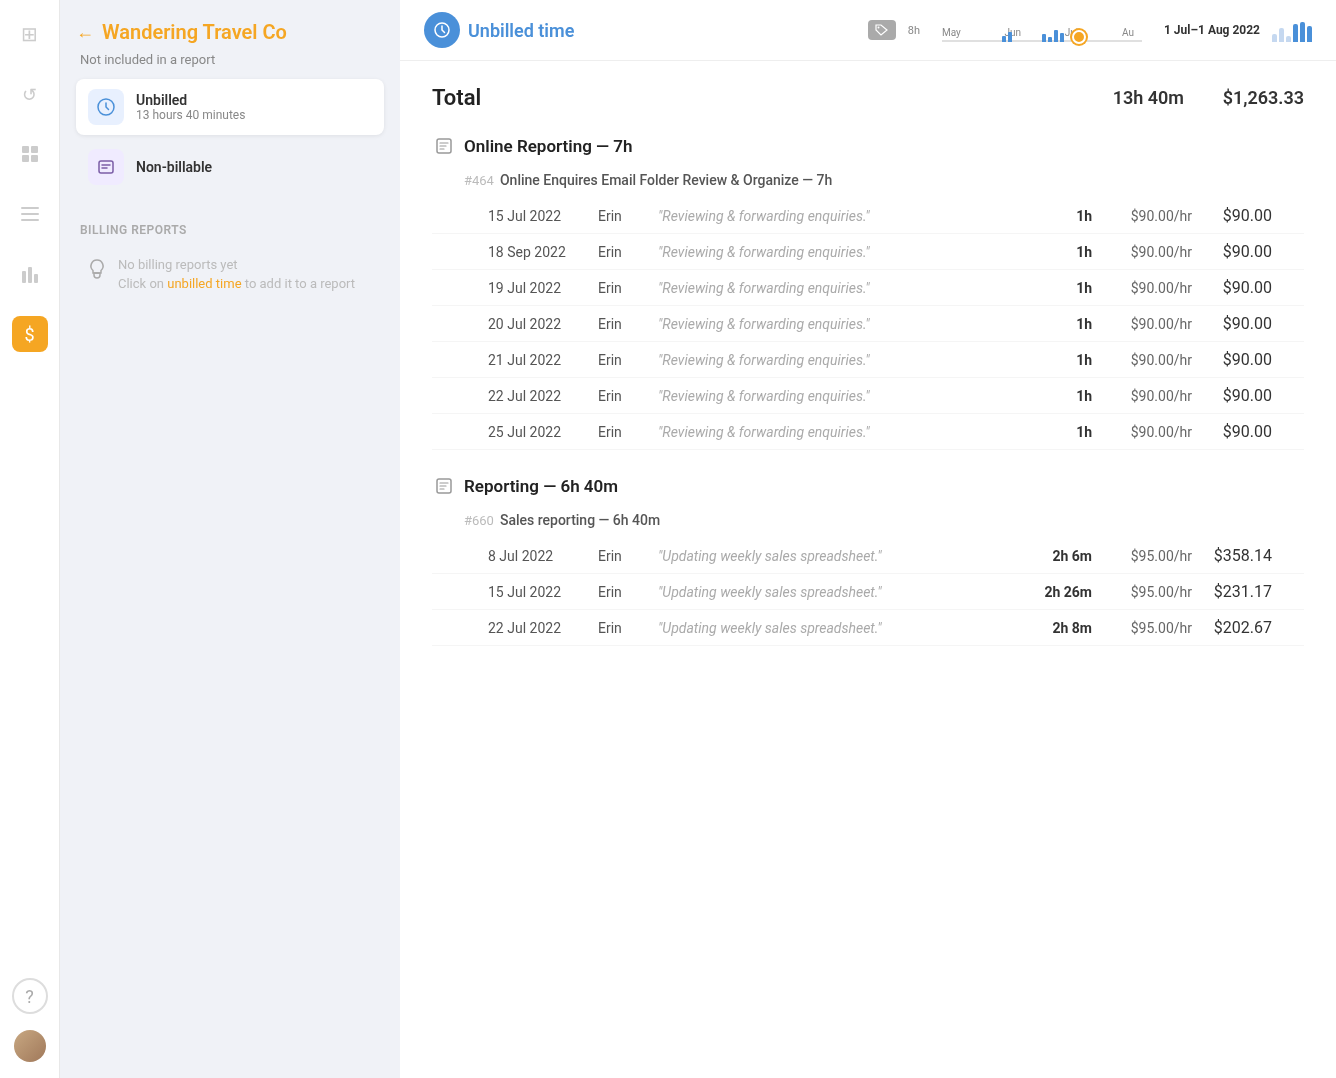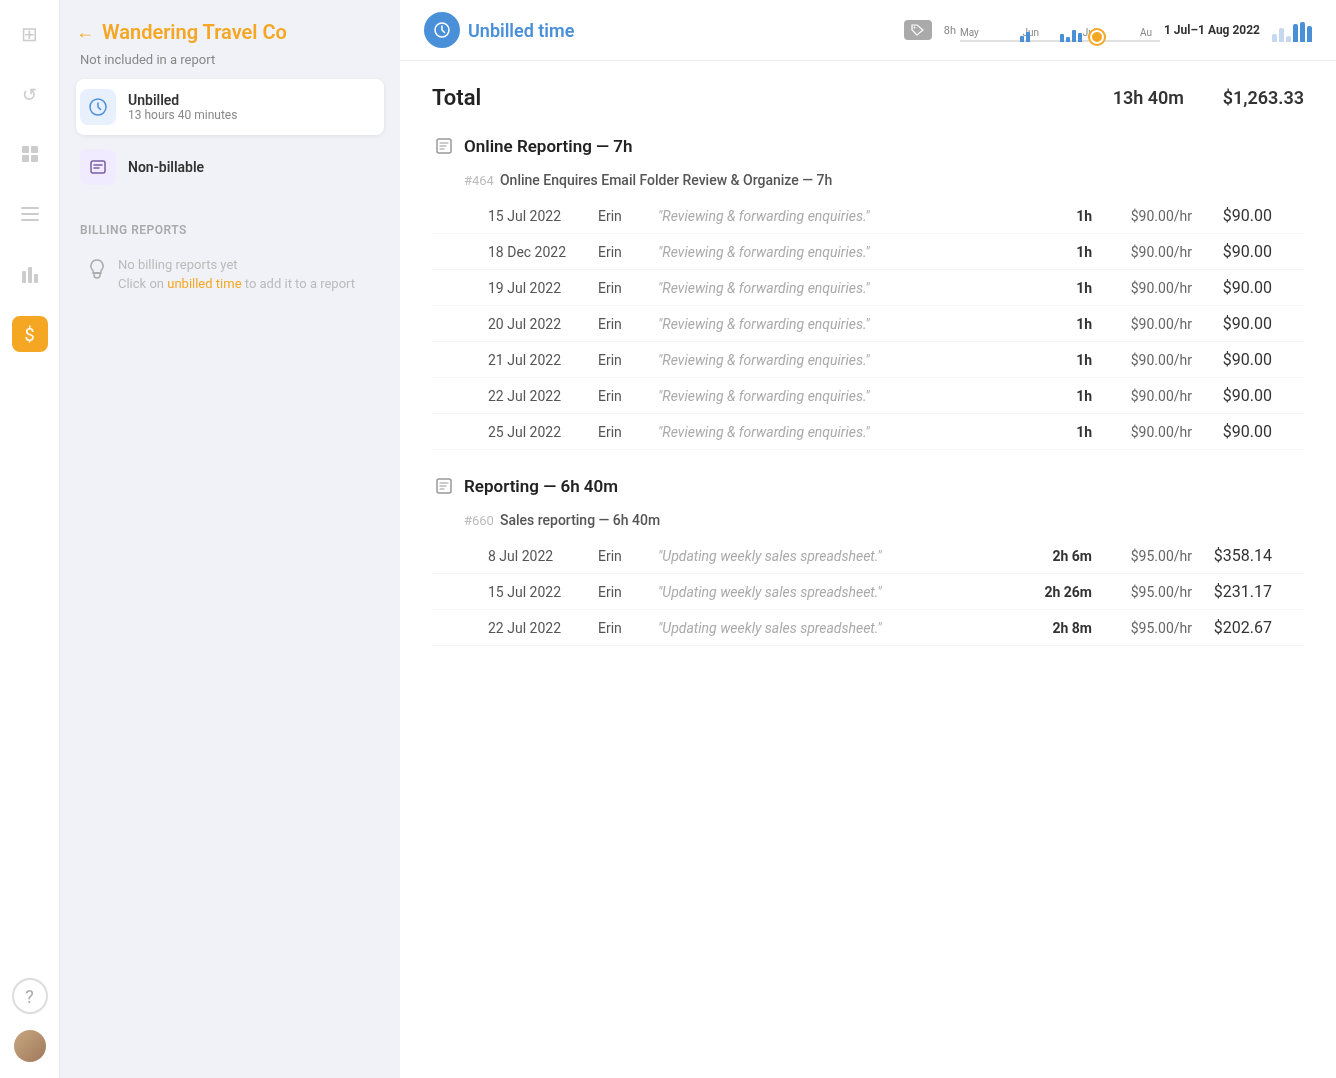--- a/index.html
+++ b/index.html
@@ -61,21 +61,21 @@
     .back-arrow { color: #f5a623; font-size: 18px; cursor: pointer; }
     .client-name { color: #f5a623; font-size: 20px; font-weight: 600; }
     .not-included-label { color: #888; font-size: 13px; margin-bottom: 12px; padding-left: 4px; }
 
     .sidebar-section-label { color: #aaa; font-size: 12px; font-weight: 600; text-transform: uppercase; letter-spacing: 0.5px; margin: 16px 0 8px; padding-left: 4px; }
 
     .sidebar-item {
       display: flex;
       align-items: center;
       gap: 12px;
-      padding: 10px 4px;
+      padding: 10px 12px;
       border-radius: 8px;
       cursor: pointer;
       margin-bottom: 4px;
     }
     .sidebar-item.active { background: #fff; box-shadow: 0 1px 4px rgba(0,0,0,0.08); }
     .sidebar-item-icon {
       width: 36px; height: 36px;
       border-radius: 8px;
       display: flex; align-items: center; justify-content: center;
       font-size: 16px;
@@ -137,21 +137,21 @@
       border-radius: 4px;
       display: flex; align-items: center; justify-content: center;
       color: #fff;
       font-size: 14px;
     }
 
     
     .timeline-area {
       display: flex;
       align-items: center;
-      gap: 4px;
+      gap: 22px;
       min-width: 280px;
     }
     .timeline-track {
       width: 200px;
       height: 32px;
       position: relative;
     }
     .timeline-bar-bg {
       position: absolute;
       bottom: 4px;
@@ -428,21 +428,21 @@
 
       <div class="time-row">
         <span class="row-date">15 Jul 2022</span>
         <span class="row-person">Erin</span>
         <span class="row-note">"Reviewing &amp; forwarding enquiries."</span>
         <span class="row-duration">1h</span>
         <span class="row-rate">$90.00/hr</span>
         <span class="row-amount">$90.00</span>
       </div>
       <div class="time-row">
-        <span class="row-date">18 Dec 2022</span>
+        <span class="row-date">18 Sep 2022</span>
         <span class="row-person">Erin</span>
         <span class="row-note">"Reviewing &amp; forwarding enquiries."</span>
         <span class="row-duration">1h</span>
         <span class="row-rate">$90.00/hr</span>
         <span class="row-amount">$90.00</span>
       </div>
       <div class="time-row">
         <span class="row-date">19 Jul 2022</span>
         <span class="row-person">Erin</span>
         <span class="row-note">"Reviewing &amp; forwarding enquiries."</span>

